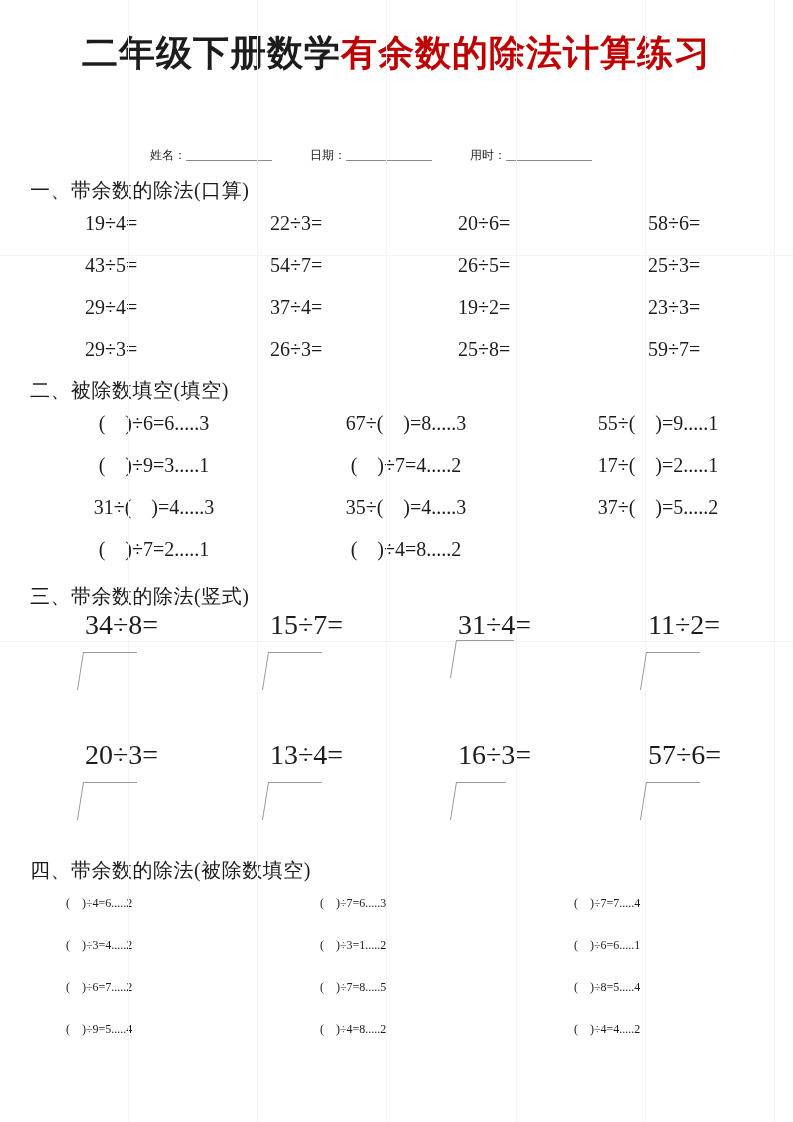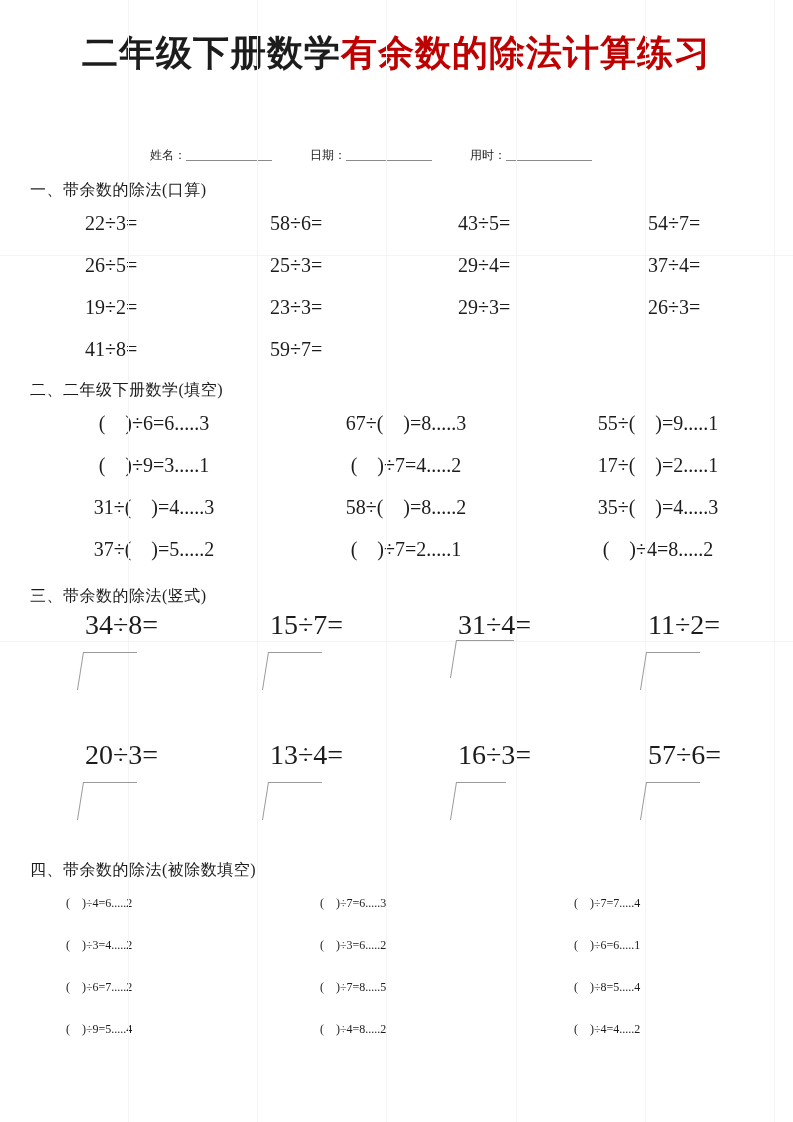--- a/index.html
+++ b/index.html
@@ -38,21 +38,21 @@
   .meta .field{margin-right:38px;white-space:nowrap;}
   .blank{
     display:inline-block;
     width:86px;height:18px;
     border-bottom:1px solid #8a8a8a;
     vertical-align:-2px;
   }
 
   .sec-h{
     margin:14px 0 0 30px;
-    font-size:16px;
+    font-size:20px;
     line-height:24px;
     letter-spacing:0.5px;
   }
   .sec-h.tight{margin-top:8px;}
   .sec-h.s4{margin-top:22px;}
 
   .grid4{
     display:grid;
     grid-template-columns:185px 188px 190px 160px;
     margin-left:85px;
@@ -127,46 +127,47 @@
 <div class="title"><span>二年级下册数学</span><span class="red">有余数的除法计算练习</span></div>
 
 <div class="meta">
   <span class="field"><span>姓名：</span><span class="blank"></span></span>
   <span class="field"><span>日期：</span><span class="blank"></span></span>
   <span class="field"><span>用时：</span><span class="blank"></span></span>
 </div>
 
 <div class="sec-h">一、带余数的除法(口算)</div>
 <div class="grid4">
+  <div class="cell">19÷4=</div>
   <div class="cell">22÷3=</div>
+  <div class="cell">20÷6=</div>
   <div class="cell">58÷6=</div>
   <div class="cell">43÷5=</div>
   <div class="cell">54÷7=</div>
   <div class="cell">26÷5=</div>
   <div class="cell">25÷3=</div>
   <div class="cell">29÷4=</div>
   <div class="cell">37÷4=</div>
   <div class="cell">19÷2=</div>
   <div class="cell">23÷3=</div>
   <div class="cell">29÷3=</div>
   <div class="cell">26÷3=</div>
-  <div class="cell">41÷8=</div>
+  <div class="cell">25÷8=</div>
   <div class="cell">59÷7=</div>
 </div>
 
-<div class="sec-h tight">二、二年级下册数学(填空)</div>
+<div class="sec-h tight">二、被除数填空(填空)</div>
 <div class="grid3c">
   <div class="cell">(　)÷6=6.....3</div>
   <div class="cell">67÷(　)=8.....3</div>
   <div class="cell">55÷(　)=9.....1</div>
   <div class="cell">(　)÷9=3.....1</div>
   <div class="cell">(　)÷7=4.....2</div>
   <div class="cell">17÷(　)=2.....1</div>
   <div class="cell">31÷(　)=4.....3</div>
-  <div class="cell">58÷(　)=8.....2</div>
   <div class="cell">35÷(　)=4.....3</div>
   <div class="cell">37÷(　)=5.....2</div>
   <div class="cell">(　)÷7=2.....1</div>
   <div class="cell">(　)÷4=8.....2</div>
 </div>
 
 <div class="sec-h">三、带余数的除法(竖式)</div>
 <div class="vrow">
   <div class="cell">34÷8=</div>
   <div class="cell">15÷7=</div>
@@ -207,21 +208,21 @@
       <div class="bracket"></div>
     </div>
 </div>
 
 <div class="sec-h s4">四、带余数的除法(被除数填空)</div>
 <div class="grid3l">
   <div class="cell">(　)÷4=6.....2</div>
   <div class="cell">(　)÷7=6.....3</div>
   <div class="cell">(　)÷7=7.....4</div>
   <div class="cell">(　)÷3=4.....2</div>
-  <div class="cell">(　)÷3=6.....2</div>
+  <div class="cell">(　)÷3=1.....2</div>
   <div class="cell">(　)÷6=6.....1</div>
   <div class="cell">(　)÷6=7.....2</div>
   <div class="cell">(　)÷7=8.....5</div>
   <div class="cell">(　)÷8=5.....4</div>
   <div class="cell">(　)÷9=5.....4</div>
   <div class="cell">(　)÷4=8.....2</div>
   <div class="cell">(　)÷4=4.....2</div>
 </div>
 
 </body></html>

